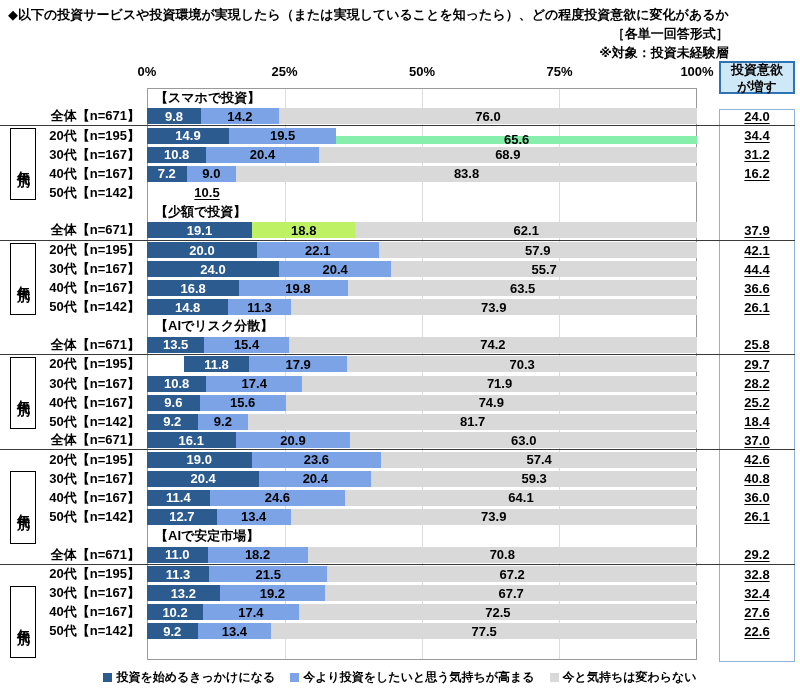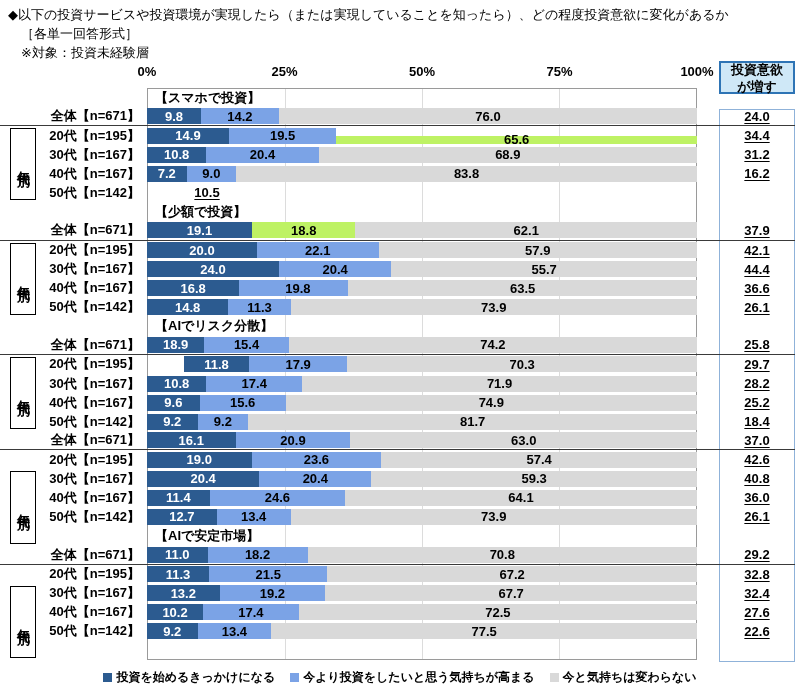--- a/index.html
+++ b/index.html
@@ -1,19 +1,19 @@
 <!DOCTYPE html>
 <html><head>
 <meta charset="utf-8">
 <style>
   html,body{margin:0;padding:0;background:#fff;}
   body{width:800px;height:695px;position:relative;overflow:hidden;
        font-family:"Liberation Sans","DejaVu Sans",sans-serif;color:#000;}
 
-  .title-block{position:absolute;top:5px;left:8px;font-size:13px;font-weight:normal;line-height:19px;white-space:nowrap;}
+  .title-block{position:absolute;top:5px;left:8px;font-size:13px;font-weight:bold;line-height:19px;white-space:nowrap;text-align:right;}
   .title-block .indent{padding-left:13px;}
 
   .axis{position:absolute;top:64px;left:0;width:800px;height:16px;}
   .axis span{position:absolute;width:70px;text-align:center;font-size:13px;font-weight:bold;}
 
   
   .plot-backdrop{position:absolute;left:147px;top:88px;width:550px;height:572px;
       background:#fff;border:1px solid #9a9a9a;box-sizing:border-box;z-index:1;}
   .gridline{position:absolute;top:0;bottom:0;width:1px;background:#dcdcdc;}
 
@@ -104,21 +104,21 @@
       <div class="cell-val">
         <span>24.0</span>
       </div>
     </div>
     <div class="row">
       <div class="cell-label">20代【n=195】</div>
       <div class="cell-plot">
         <div class="bar">
           <div class="seg s1" style="width: 14.9%; background: rgb(44, 91, 144);">14.9</div>
           <div class="seg s2" style="width: 19.5%; background: rgb(123, 163, 230);">19.5</div>
-          <div class="seg s3" style="background: #bef264; margin-top: 8px;">65.6</div>
+          <div class="seg s3" style="background: #86efac; margin-top: 8px;">65.6</div>
         </div>
       </div>
       <div class="cell-gap"></div>
       <div class="cell-val">
         <span>34.4</span>
       </div>
     </div>
     <div class="row">
       <div class="cell-label">30代【n=167】</div>
       <div class="cell-plot">
@@ -237,21 +237,21 @@
       <div class="cell-plot">
         <span class="section-title">【AIでリスク分散】</span>
       </div>
       <div class="cell-gap"></div>
       <div class="cell-val"></div>
     </div>
     <div class="row sep">
       <div class="cell-label">全体【n=671】</div>
       <div class="cell-plot">
         <div class="bar">
-          <div class="seg s1" style="width: 10.4%; background: rgb(44, 91, 144);">18.9</div>
+          <div class="seg s1" style="width: 10.4%; background: rgb(44, 91, 144);">13.5</div>
           <div class="seg s2" style="width: 15.4%; background: rgb(123, 163, 230);">15.4</div>
           <div class="seg s3" style="background: rgb(217, 217, 217);">74.2</div>
         </div>
       </div>
       <div class="cell-gap"></div>
       <div class="cell-val">
         <span>25.8</span>
       </div>
     </div>
     <div class="row">

